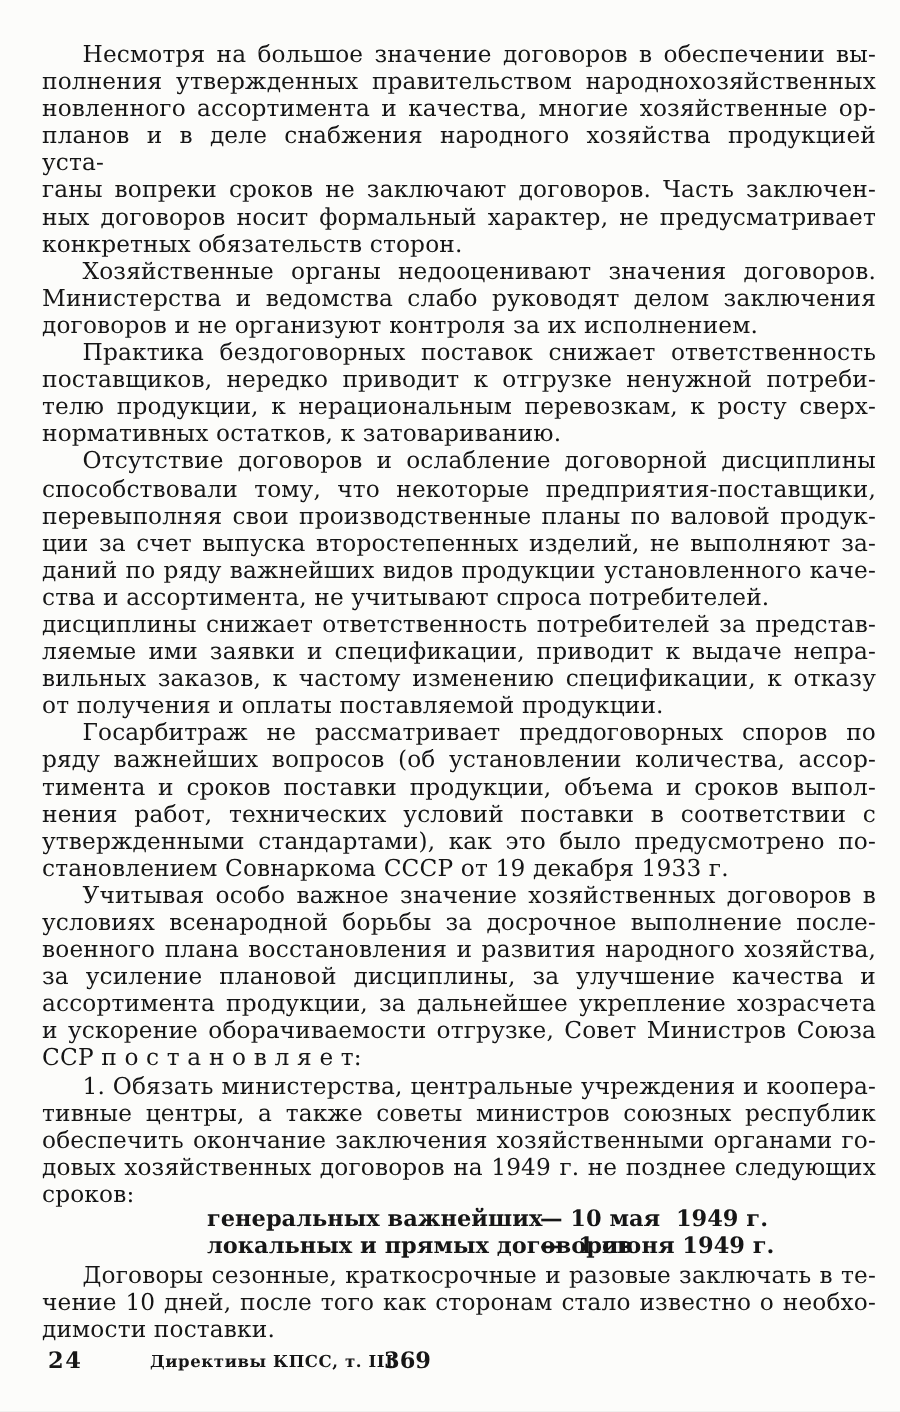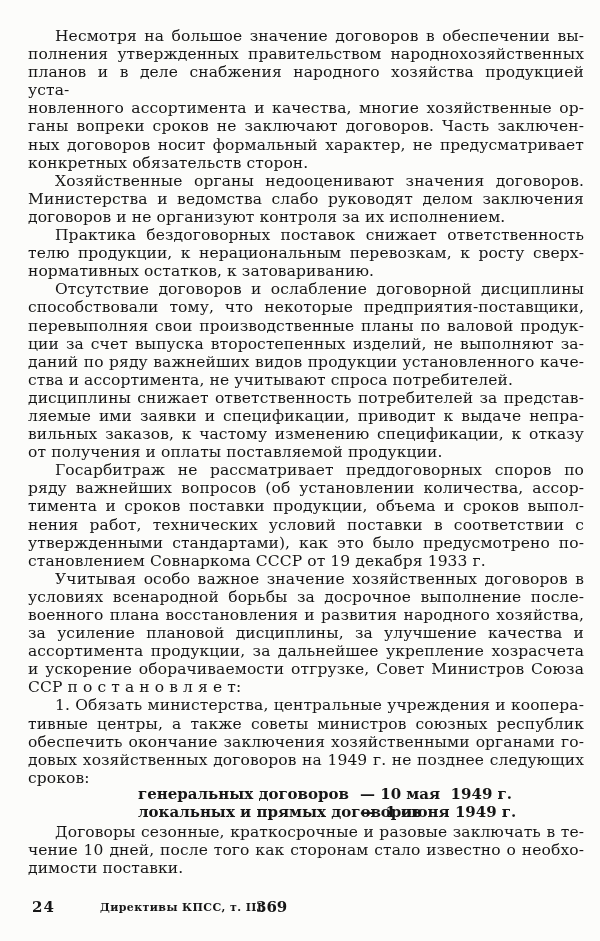--- a/index.html
+++ b/index.html
@@ -83,29 +83,30 @@
     font-weight: bold;
   }
 </style>
 </head>
 <body>
 
 <div class="page">
   <div class="text-block" id="body-text">
       <div class="line first">Несмотря на большое значение договоров в обеспечении вы-</div>
       <div class="line">полнения утвержденных правительством народнохозяйственных</div>
+      <div class="line">новленного ассортимента и качества, многие хозяйственные ор-</div>
       <div class="line">планов и в деле снабжения народного хозяйства продукцией уста-</div>
-      <div class="line">новленного ассортимента и качества, многие хозяйственные ор-</div>
       <div class="line">ганы вопреки сроков не заключают договоров. Часть заключен-</div>
       <div class="line">ных договоров носит формальный характер, не предусматривает</div>
       <div class="line last">конкретных обязательств сторон.</div>
       <div class="line first">Хозяйственные органы недооценивают значения договоров.</div>
       <div class="line">Министерства и ведомства слабо руководят делом заключения</div>
       <div class="line last">договоров и не организуют контроля за их исполнением.</div>
       <div class="line first">Практика бездоговорных поставок снижает ответственность</div>
+      <div class="line">поставщиков, нередко приводит к отгрузке ненужной потреби-</div>
       <div class="line">телю продукции, к нерациональным перевозкам, к росту сверх-</div>
       <div class="line last">нормативных остатков, к затовариванию.</div>
       <div class="line first">Отсутствие договоров и ослабление договорной дисциплины</div>
       <div class="line">способствовали тому, что некоторые предприятия-поставщики,</div>
       <div class="line">перевыполняя свои производственные планы по валовой продук-</div>
       <div class="line">ции за счет выпуска второстепенных изделий, не выполняют за-</div>
       <div class="line">даний по ряду важнейших видов продукции установленного каче-</div>
       <div class="line last">ства и ассортимента, не учитывают спроса потребителей.</div>
       <div class="line">дисциплины снижает ответственность потребителей за представ-</div>
       <div class="line">ляемые ими заявки и спецификации, приводит к выдаче непра-</div>
@@ -124,21 +125,21 @@
       <div class="line">ассортимента продукции, за дальнейшее укрепление хозрасчета</div>
       <div class="line">и ускорение оборачиваемости отгрузке, Совет Министров Союза</div>
       <div class="line last">ССР п о с т а н о в л я е т:</div>
       <div class="line first">1. Обязать министерства, центральные учреждения и коопера-</div>
       <div class="line">тивные центры, а также советы министров союзных республик</div>
       <div class="line">обеспечить окончание заключения хозяйственными органами го-</div>
       <div class="line">довых хозяйственных договоров на 1949 г. не позднее следующих</div>
       <div class="line last">сроков:</div>
       <div class="schedule">
         <div class="srow">
-          <span class="slabel">генеральных договоров</span>
+          <span class="slabel">генеральных важнейших</span>
           <span class="sdate">— 10 мая  1949 г.</span>
         </div>
         <div class="srow">
           <span class="slabel">локальных и прямых договоров</span>
           <span class="sdate">—  1 июня 1949 г.</span>
         </div>
       </div>
       <div class="line first">Договоры сезонные, краткосрочные и разовые заключать в те-</div>
       <div class="line">чение 10 дней, после того как сторонам стало известно о необхо-</div>
       <div class="line last">димости поставки.</div>

